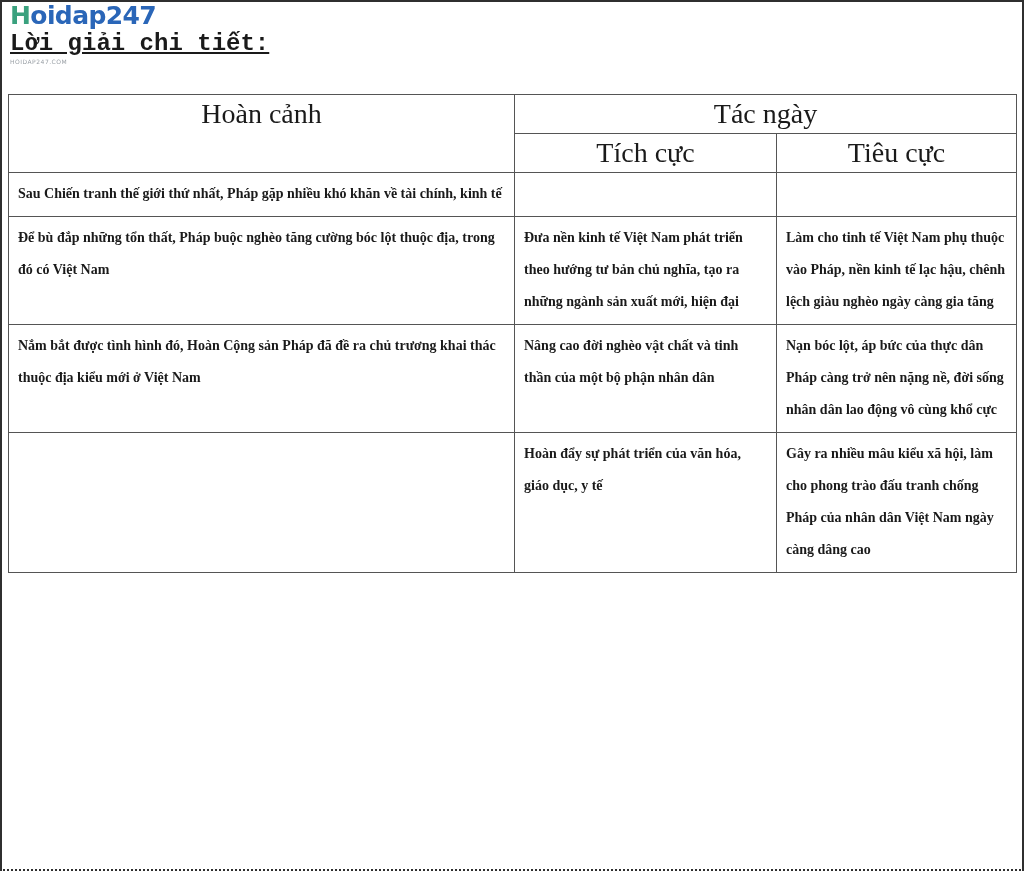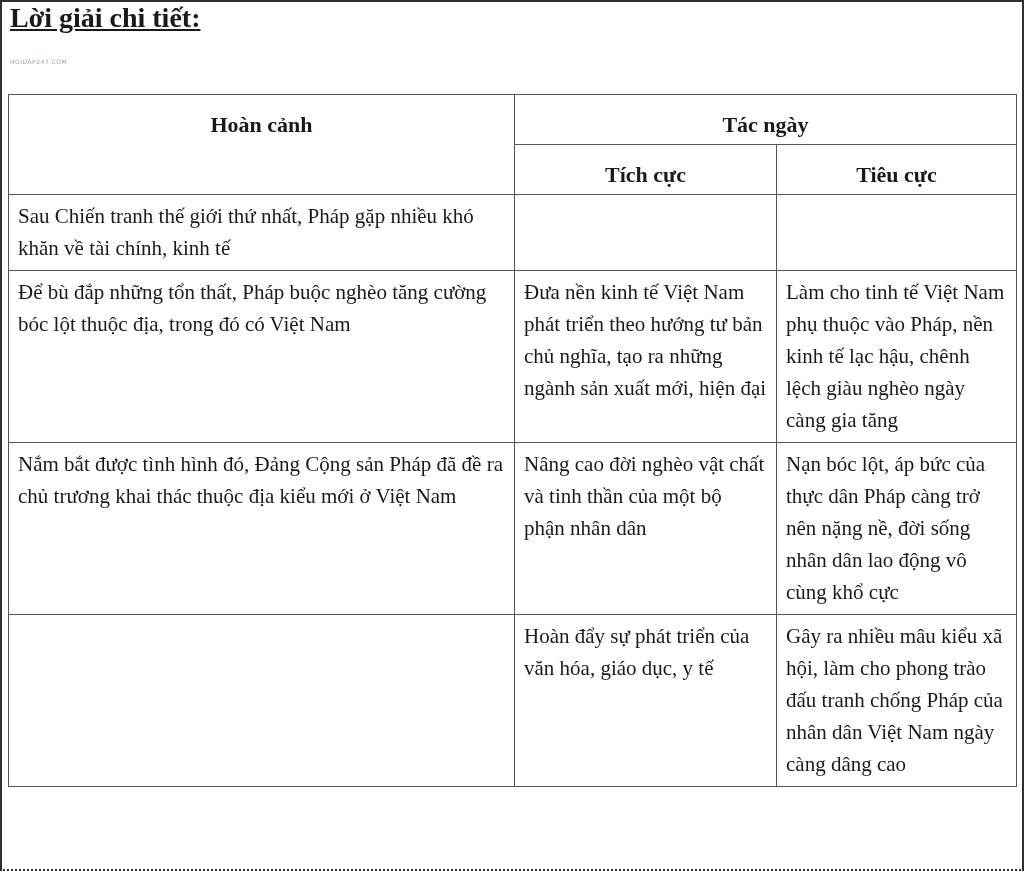--- a/index.html
+++ b/index.html
@@ -73,63 +73,65 @@
     left: 8px;
     top: 56px;
     font-family: "DejaVu Sans", sans-serif;
     font-size: 6px;
     color: #9aa0a6;
     letter-spacing: 0.5px;
   }
 
   .solution-title {
     margin-top: 2px;
-    font-size: 28px;
+    font-size: 24px;
     font-weight: bold;
     text-decoration: underline;
     line-height: 24px;
+    font-family: Liberation Mono, monospace;
   }
 
   
   table.doc-table {
     border-collapse: collapse;
     width: 1008px;
     margin: 0 0 0 6px;
     table-layout: fixed;
   }
   table.doc-table td, table.doc-table th {
     border: 1px solid #555555;
     vertical-align: top;
     padding: 5px 9px 6px 9px;
-    font-size: 21px;
+    font-size: 14px;
     line-height: 32px;
-    font-weight: normal;
+    font-weight: bold;
   }
   table.doc-table th {
     text-align: center;
-    font-weight: bold;
-    font-size: 22px;
-    padding-top: 14px;
+    font-weight: normal;
+    font-size: 28px;
+    padding-top: 3px;
     padding-bottom: 3px;
   }
   .col-a { width: 506px; }
   .col-b { width: 262px; }
   .col-c { width: 240px; }
 
   .hdr-main { font-size: 22px; }
   .hdr-sub  { font-size: 20px; }
   .empty-cell { }
 </style>
 </head>
 <body>
 
 <div class="page">
 
   <div class="header">
 
+    <div class="brand"><span class="b-h">H</span><span class="b-rest">oidap</span><span class="b-num">247</span></div>
     <div class="brand-sub">HOIDAP247.COM</div>
 
     <div class="solution-title">Lời giải chi tiết:</div>
   </div>
 
   <table class="doc-table">
     <colgroup>
       <col class="col-a">
         <col class="col-b">
         <col class="col-c">
@@ -149,21 +151,21 @@
         <td>Sau Chiến tranh thế giới thứ nhất, Pháp gặp nhiều khó khăn về tài chính, kinh tế</td>
         <td class="empty-cell"></td>
         <td class="empty-cell"></td>
       </tr>
       <tr>
         <td>Để bù đắp những tổn thất, Pháp buộc nghèo tăng cường bóc lột thuộc địa, trong đó có Việt Nam</td>
         <td>Đưa nền kinh tế Việt Nam phát triển theo hướng tư bản chủ nghĩa, tạo ra những ngành sản xuất mới, hiện đại</td>
         <td>Làm cho tinh tế Việt Nam phụ thuộc vào Pháp, nền kinh tế lạc hậu, chênh lệch giàu nghèo ngày càng gia tăng</td>
       </tr>
       <tr>
-        <td>Nắm bắt được tình hình đó, Đảng Cộng sản Pháp đã đề ra chủ trương khai thác thuộc địa kiểu mới ở Việt Nam</td>
+        <td>Nắm bắt được tình hình đó, Hoàn Cộng sản Pháp đã đề ra chủ trương khai thác thuộc địa kiểu mới ở Việt Nam</td>
         <td>Nâng cao đời nghèo vật chất và tinh thần của một bộ phận nhân dân</td>
         <td>Nạn bóc lột, áp bức của thực dân Pháp càng trở nên nặng nề, đời sống nhân dân lao động vô cùng khổ cực</td>
       </tr>
       <tr>
         <td class="empty-cell"></td>
         <td>Hoàn đẩy sự phát triển của văn hóa, giáo dục, y tế</td>
         <td>Gây ra nhiều mâu kiểu xã hội, làm cho phong trào đấu tranh chống Pháp của nhân dân Việt Nam ngày càng dâng cao</td>
       </tr>
     </tbody>
   </table>

